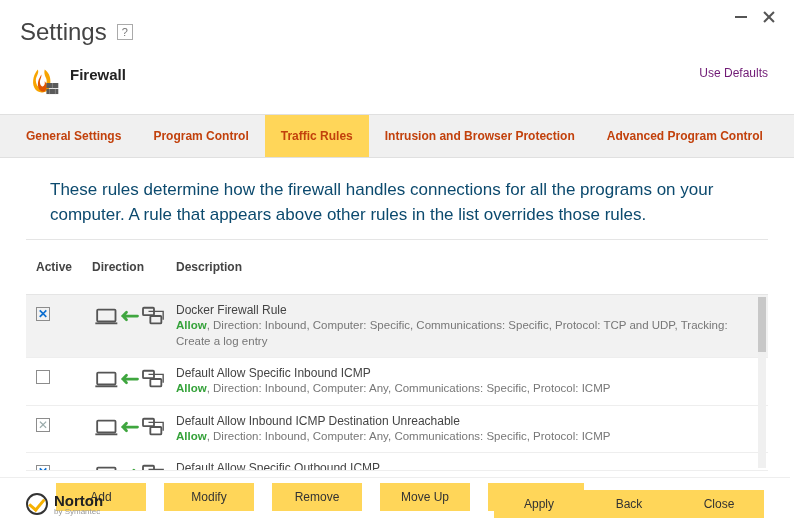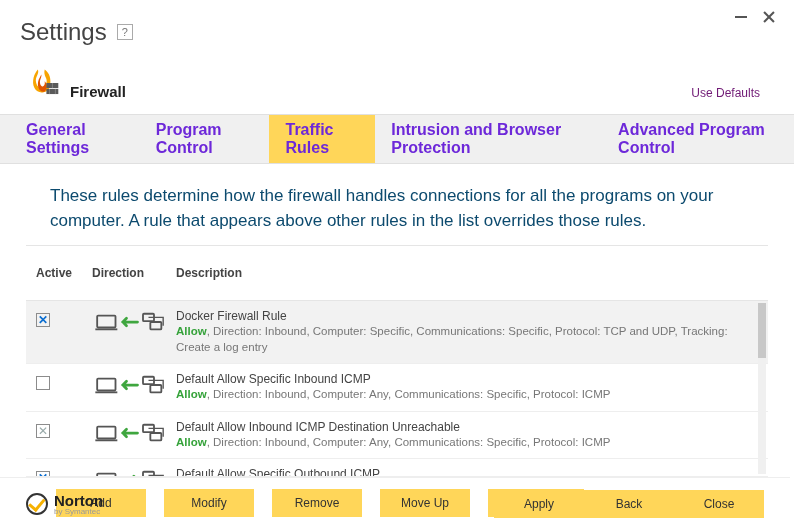--- a/index.html
+++ b/index.html
@@ -6,26 +6,26 @@
   body { font-family: "Segoe UI", Arial, sans-serif; font-size: 12px; color: #333; background: #fff; width: 794px; height: 530px; overflow: hidden; position: relative; }
   .titlebar { display: flex; align-items: center; padding: 18px 28px 10px 20px; }
   .titlebar h1 { font-size: 24px; font-weight: 300; color: #444; margin-right: 10px; }
   .help-box { border: 1px solid #aaa; width: 16px; height: 16px; font-size: 11px; display: flex; align-items: center; justify-content: center; color: #777; cursor: pointer; }
   .win-controls { position: absolute; top: 10px; right: 18px; display: flex; gap: 14px; }
   .win-minimize { width: 14px; height: 14px; position: relative; cursor: pointer; }
   .win-minimize::after { content:""; position:absolute; left:1px; right:1px; top:6px; height:2px; background:#555;}
   .win-close { width: 14px; height: 14px; position: relative; cursor: pointer; }
   .win-close::before, .win-close::after { content:""; position:absolute; left:6px; top:0; width:2px; height:14px; background:#555; }
   .win-close::before { transform: rotate(45deg);} .win-close::after{ transform: rotate(-45deg);}
-  .section-header { display: flex; align-items: flex-end; padding: 10px 34px 14px 26px; }
+  .section-header { display: flex; align-items: flex-start; padding: 10px 26px 14px 26px; }
   .fire-icon { width: 34px; height: 34px; margin-right: 10px; }
   .section-title { font-size: 15px; font-weight: 700; color: #222; flex: 1; }
   .use-defaults { color: #701a75; font-size: 12px; cursor: pointer; }
   .tabs { display: flex; background: #f0f0f0; border-top:1px solid #e0e0e0; border-bottom:1px solid #e0e0e0; padding-left: 10px; }
-  .tab { padding: 6px 16px; font-size: 16px; font-weight: 700; color: #6d28d9; cursor: pointer; }
+  .tab { padding: 14px 16px; font-size: 12px; font-weight: 700; color: #c2410c; cursor: pointer; }
   .tab.active { background: #ffd659; }
   .content { padding: 14px 26px 6px 26px; }
   .desc { color: #0c4a6e; font-size: 17px; line-height: 1.45; padding: 6px 24px 12px 24px; }
   .grid-head { display: flex; align-items: center; padding: 20px 10px; border-top:1px solid #e5e5e5; border-bottom:1px solid #e5e5e5; font-weight:700; color:#444; font-size:12px; }
   .col-active { width: 56px; }
   .col-dir { width: 84px; }
   .col-desc { flex: 1; }
   .rules { height: 176px; overflow: hidden; position: relative; border-bottom:1px solid #eee;}
   .rule-row { display: flex; padding: 8px 10px; border-bottom: 1px solid #eee; }
   .rule-row.sel { background: #f2f2f2; }

